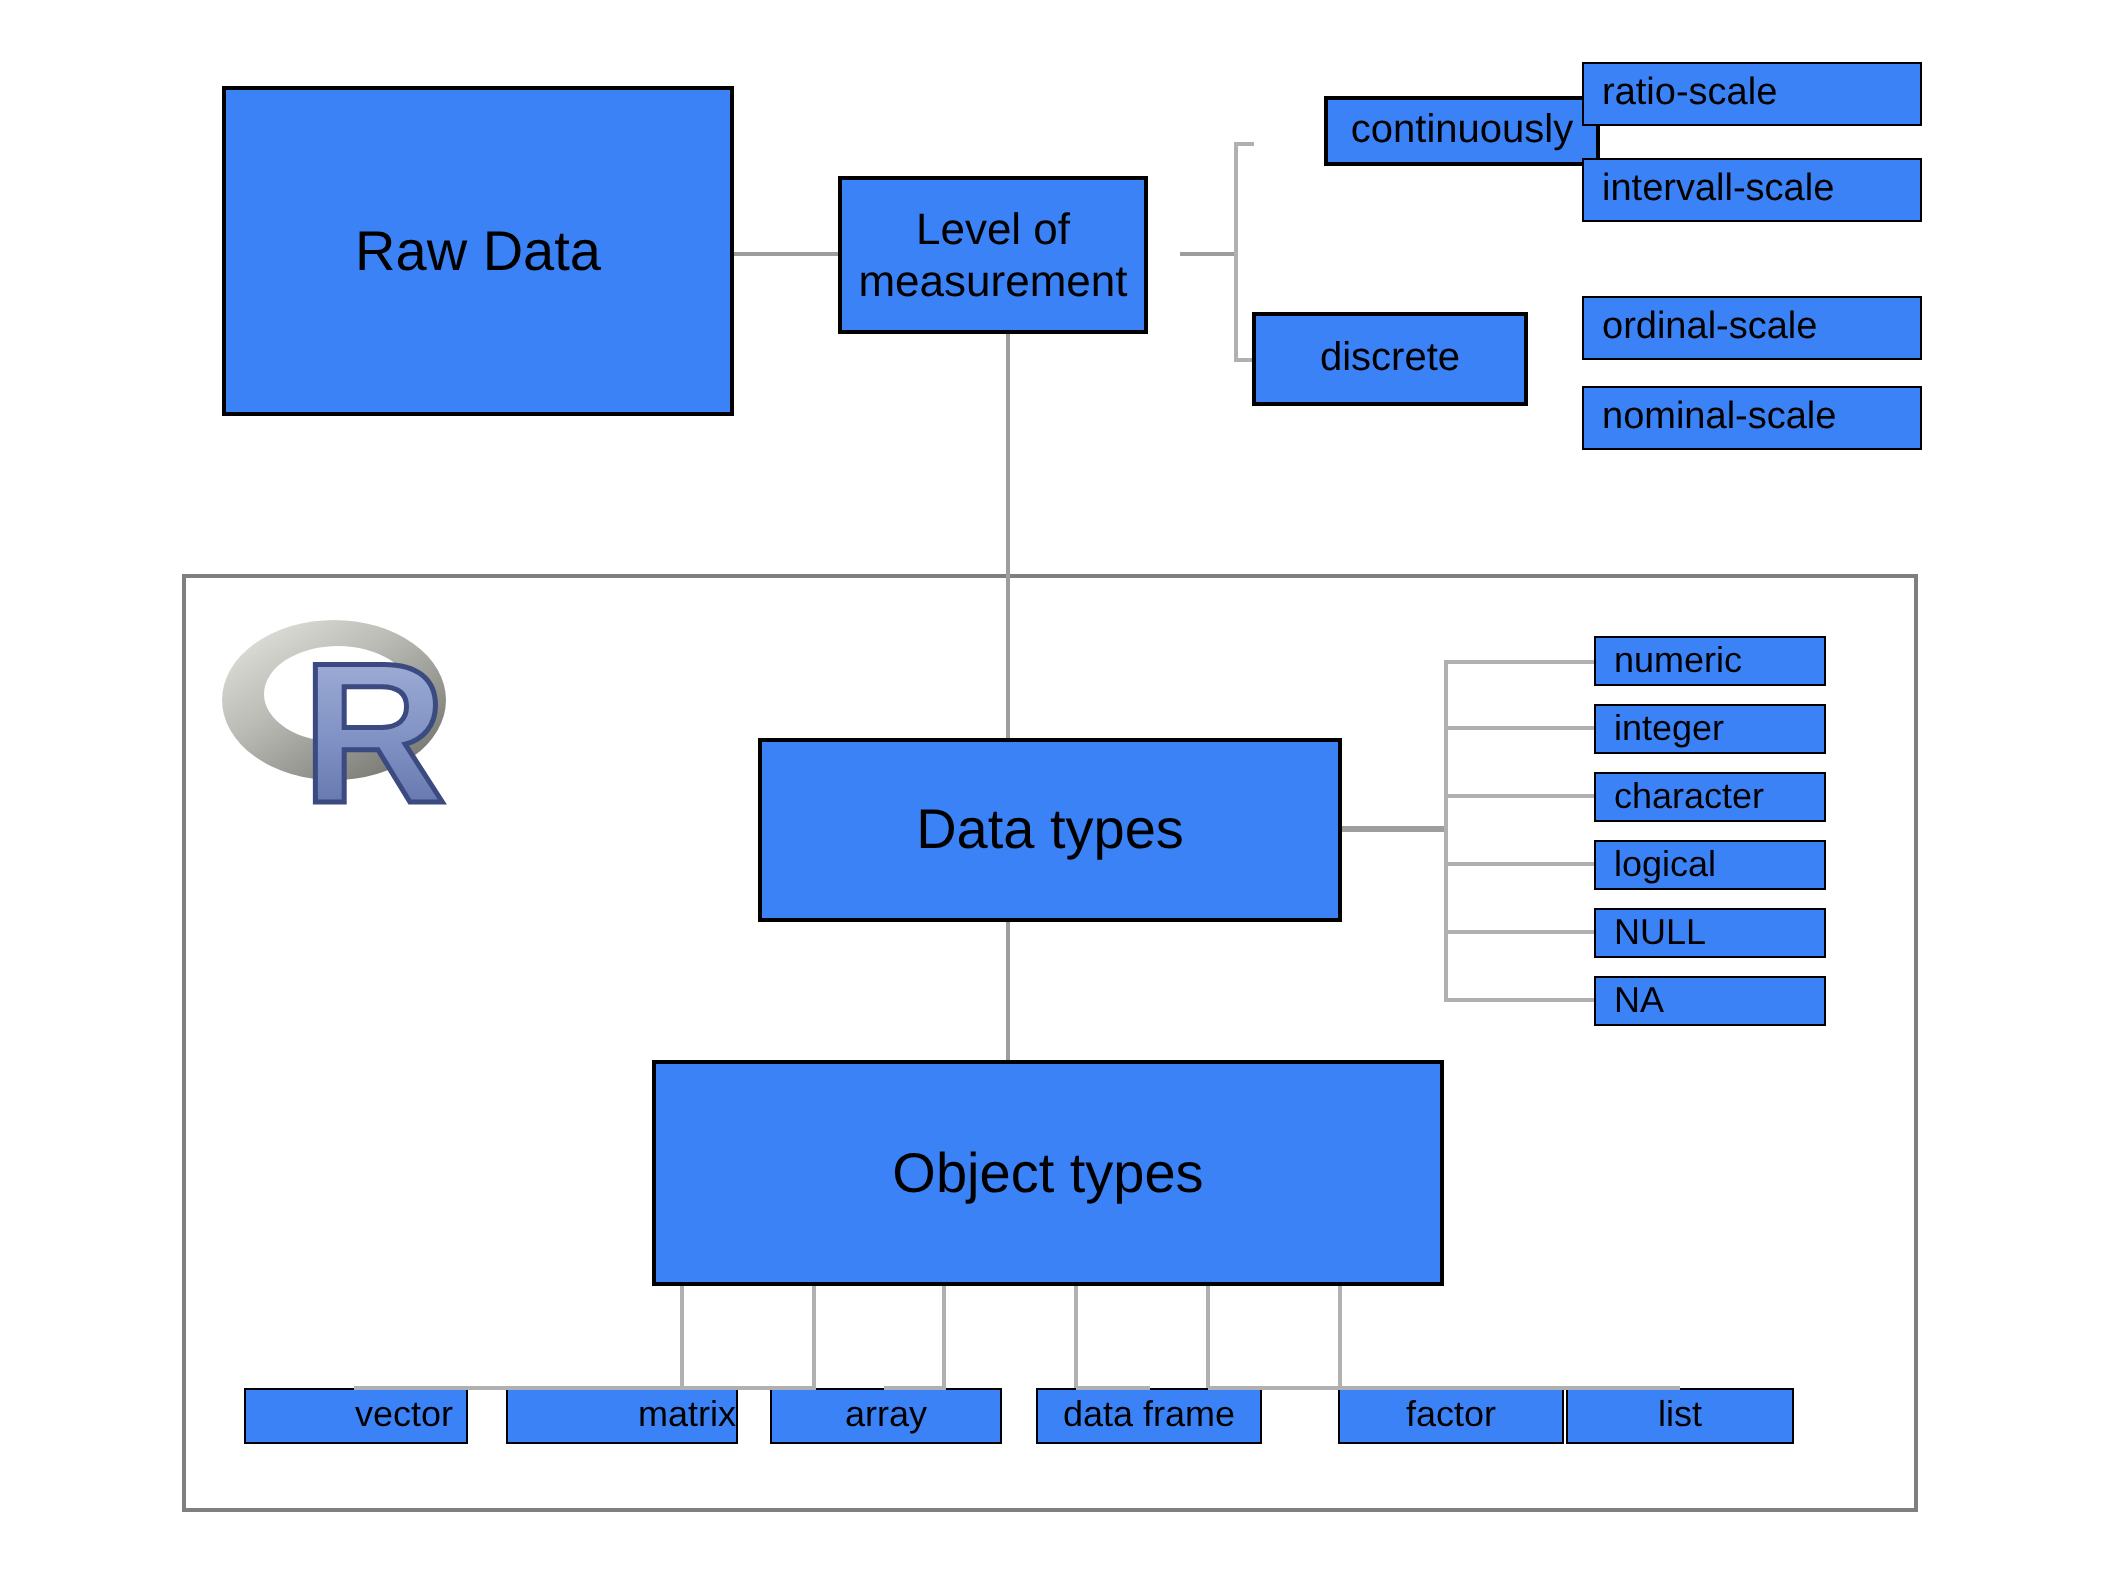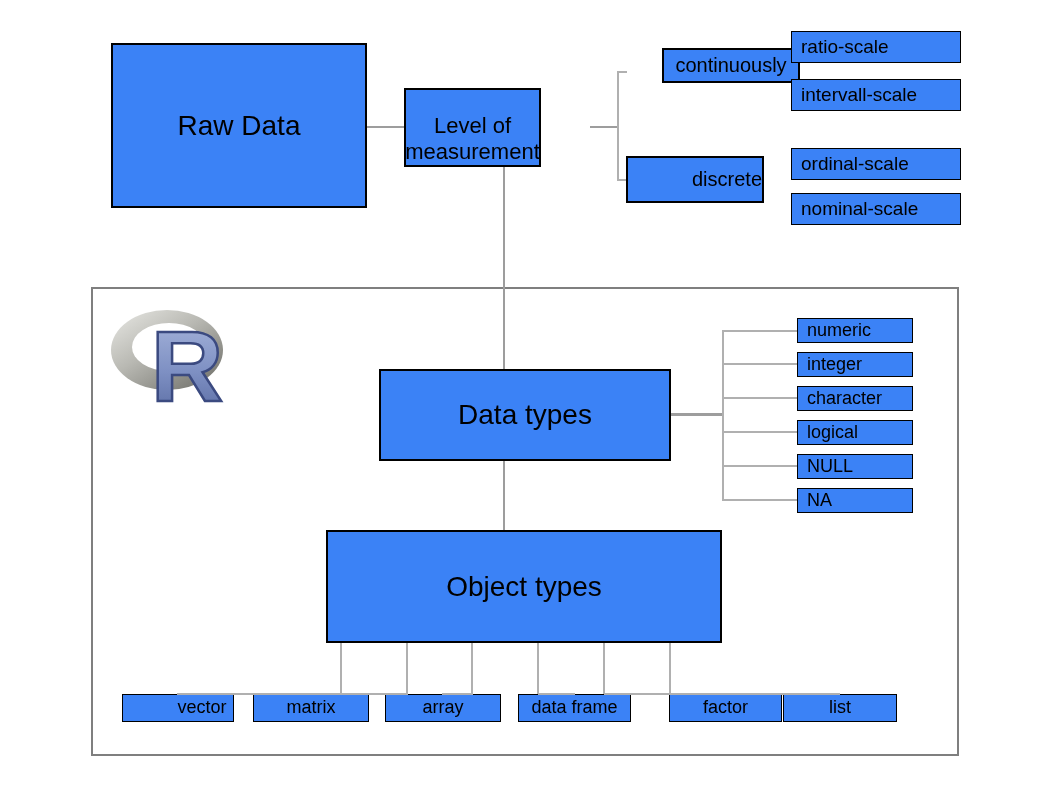--- a/index.html
+++ b/index.html
@@ -65,29 +65,29 @@
   <div class="line thin" style="left:406px; top:643px; width:2px; height:51px;"></div>
   <div class="line thin" style="left:471px; top:643px; width:2px; height:51px;"></div>
   <div class="line thin" style="left:537px; top:643px; width:2px; height:51px;"></div>
   <div class="line thin" style="left:603px; top:643px; width:2px; height:51px;"></div>
   <div class="line thin" style="left:669px; top:643px; width:2px; height:51px;"></div>
 
   <div class="box f28" style="left:92px; top:43px; width:256px; height:165px;">
     <span>Raw Data</span>
   </div>
 
-  <div class="box f22" style="left:404px; top:88px; width:137px; height:79px; padding:0 6px;align-items:flex-end;">
+  <div class="box f22" style="left:419px; top:88px; width:155px; height:79px; padding:0 6px;">
     <span>Level of measurement</span>
   </div>
 
   <div class="box f20" style="left:662px; top:48px; width:138px; height:35px;">
     <span>continuously</span>
   </div>
 
-  <div class="box f20" style="left:626px; top:156px; width:138px; height:47px;justify-content:flex-end;">
+  <div class="box f20" style="left:626px; top:156px; width:138px; height:47px;">
     <span>discrete</span>
   </div>
 
   <div class="box small leftalign f19" style="left:791px; top:31px; width:170px; height:32px;">
     <span>ratio-scale</span>
   </div>
   <div class="box small leftalign f19" style="left:791px; top:79px; width:170px; height:32px;">
     <span>intervall-scale</span>
   </div>
   <div class="box small leftalign f19" style="left:791px; top:148px; width:170px; height:32px;align-items:center;">
@@ -140,21 +140,21 @@
     <span>NA</span>
   </div>
 
   <div class="box f28" style="left:307px; top:530px; width:396px; height:113px;">
     <span>Object types</span>
   </div>
 
   <div class="box small f18" style="left:122px; top:694px; width:112px; height:28px;padding-left:48px;">
     <span>vector</span>
   </div>
-  <div class="box small f18" style="left:253px; top:694px; width:116px; height:28px;">
+  <div class="box small f18" style="left:253px; top:694px; width:116px; height:28px;justify-content:flex-end;">
     <span>matrix</span>
   </div>
   <div class="box small f18" style="left:385px; top:694px; width:116px; height:28px;align-items:center;">
     <span>array</span>
   </div>
   <div class="box small f18" style="left:518px; top:694px; width:113px; height:28px;">
     <span>data frame</span>
   </div>
   <div class="box small f18" style="left:650px; top:694px; width:113px; height:28px;margin-left:19px;">
     <span>factor</span>

